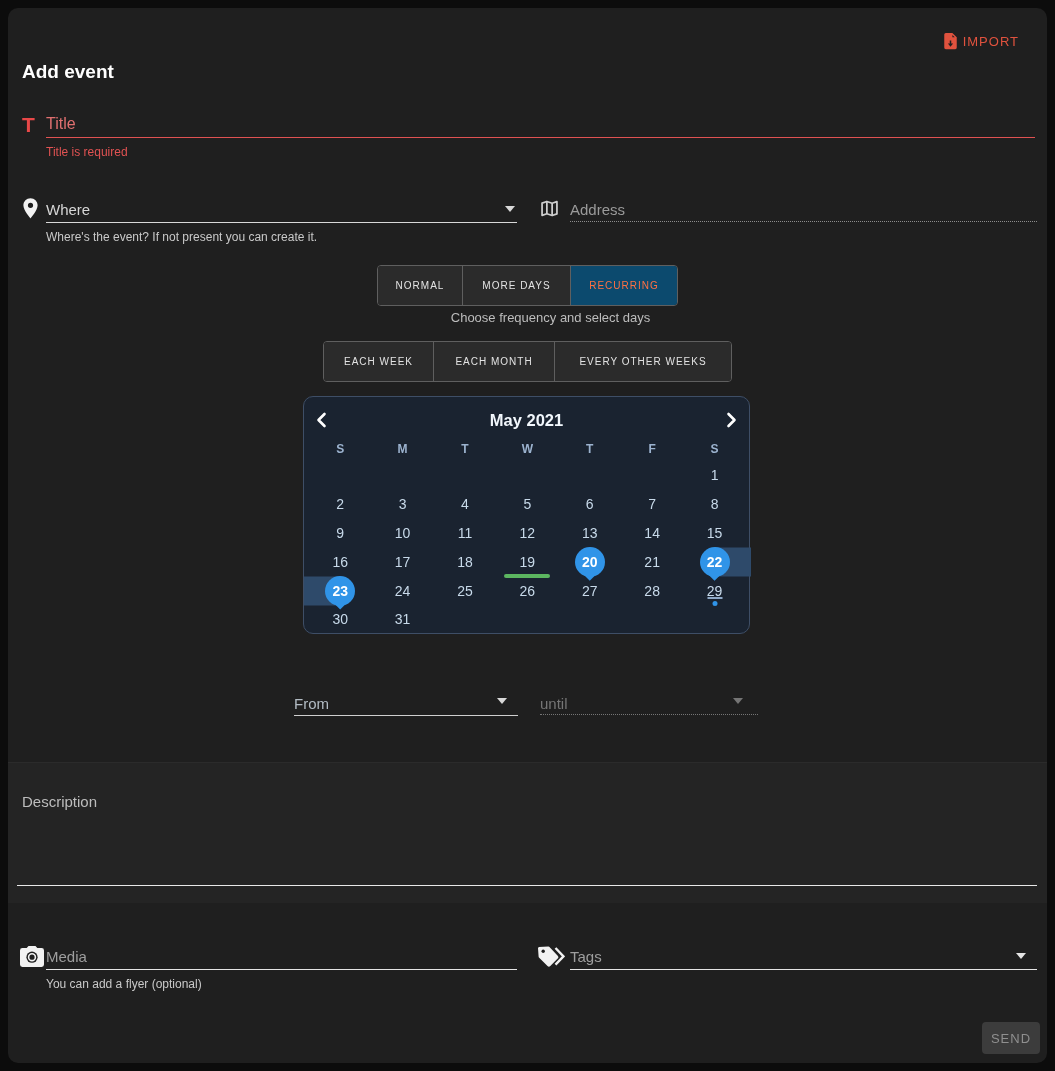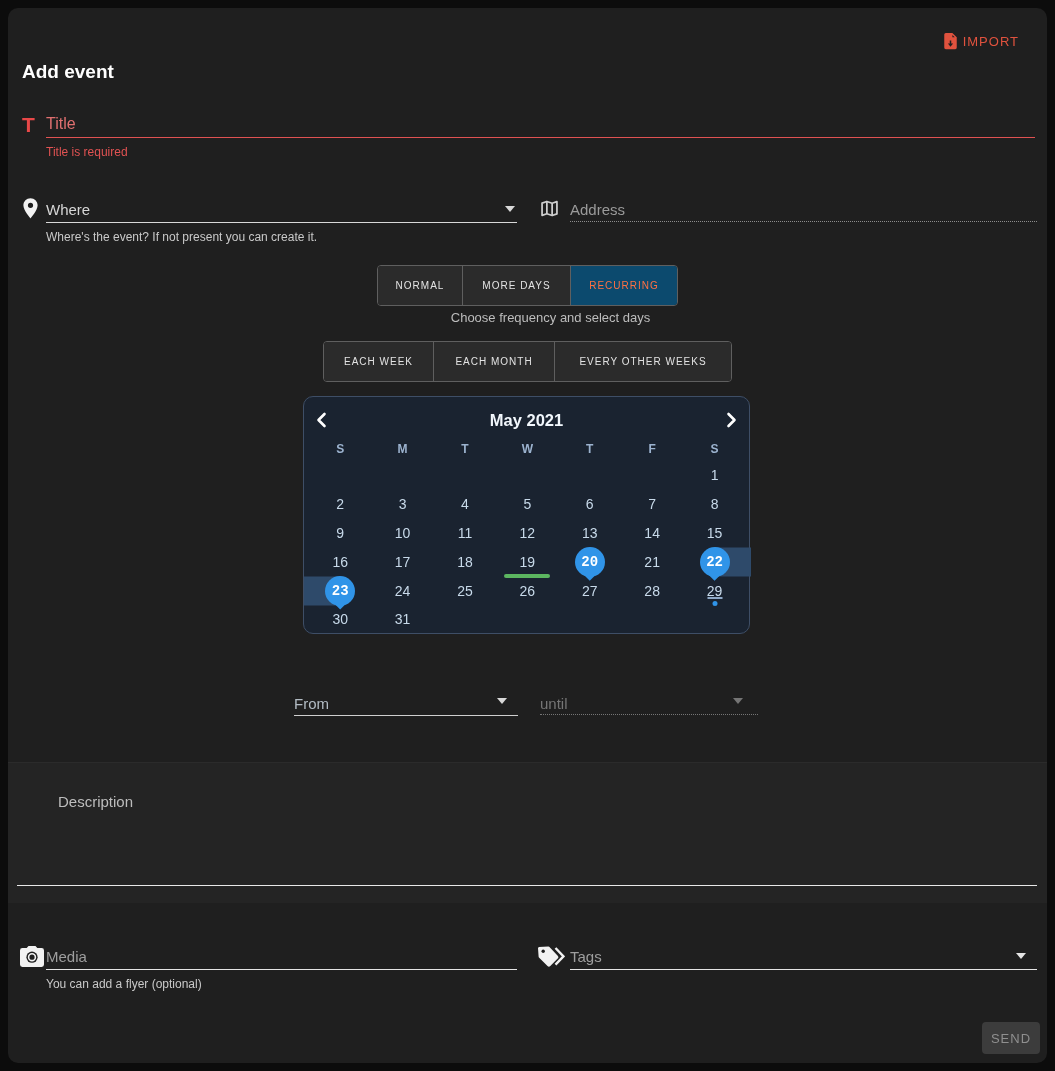--- a/index.html
+++ b/index.html
@@ -43,40 +43,40 @@
   
   .calendar { position:absolute; left:295px; top:388px; width:447px; height:238px; background:#1a2330; border:1px solid #3e4e66; border-radius:10px; }
   .cal-header { height:40px; margin-top:3px; display:flex; align-items:center; justify-content:space-between; padding:0 11px; }
   .cal-title { font-size:16.5px; font-weight:bold; color:#f2f7fc; }
   .cal-nav { background:none; border:none; cursor:pointer; display:flex; align-items:center; }
   .cal-wd-row, .cal-grid { display:grid; grid-template-columns:repeat(7,62.4px); padding:0 5px; }
   .cal-wd { height:18px; display:flex; align-items:center; justify-content:center; font-size:12px; font-weight:bold; color:#9cb3cf; }
   .cal-grid { grid-auto-rows:28.8px; margin-top:3px; }
   .cal-cell { position:relative; display:flex; align-items:center; justify-content:center; }
   .day { position:relative; z-index:1; width:30px; height:30px; display:flex; align-items:center; justify-content:center; font-size:14px; color:#c8daea; }
-  .day.bubble { background:#3094e8; border-radius:50%; color:#fff; font-weight:bold;font-family:Liberation Mono, monospace; }
+  .day.bubble { background:#3094e8; border-radius:50%; color:#fff; font-weight:bold; }
   .day.bubble::after { content:''; position:absolute; bottom:-4px; left:50%; transform:translateX(-50%); width:12px; height:6px; background:#3094e8; clip-path:polygon(0 0,100% 0,50% 100%); }
   .day.marker-green::before { content:''; position:absolute; bottom:-1px; left:50%; transform:translateX(-50%); width:46px; height:4px; border-radius:2px; background:#5cb660; }
   .day.short-line::before { content:''; position:absolute; bottom:7px; left:50%; transform:translateX(-50%); width:15px; height:1.5px; background:#8fa9c7; }
   .day.dot::after { content:''; position:absolute; bottom:0px; left:50%; transform:translateX(-50%); width:5px; height:5px; border-radius:50%; background:#3094e8; }
   .band { position:absolute; top:50%; transform:translateY(-50%); height:29px; background:#2e4a6a; z-index:0; }
   .band-right { left:50%; right:-5px; }
   .band-left { left:-5px; right:50%; }
 
   
   .from-ph { position:absolute; left:286px; top:687px; font-size:15px; color:#b3bcc4; }
   .from-caret { left:489px; top:690px; }
   .from-line { left:286px; top:707px; width:224px; background:#cfcfcf; }
   .until-ph { position:absolute; left:532px; top:687px; font-size:15px; color:#757575; }
   .until-caret { left:725px; top:690px; border-top-color:#757575; }
   .until-line { position:absolute; left:532px; top:706px; width:218px; border-bottom:1px dotted #757575; }
 
   
   .desc-block { position:absolute; left:0; top:754px; width:100%; height:141px; background:#242424; border-top:1px solid #2b2b2b; }
-  .desc-ph { position:absolute; left:14px; top:30px; font-size:15px; color:#bdbdbd;margin-left:36px; }
+  .desc-ph { position:absolute; left:14px; top:30px; font-size:15px; color:#bdbdbd; }
   .desc-line { position:absolute; left:9px; top:122px; width:1020px; height:1px; background:#e8e8e8; }
 
   
   .media-icon { position:absolute; left:12px; top:938px; }
   .media-ph { position:absolute; left:38px; top:940px; font-size:15px; color:#9e9e9e; }
   .media-line { left:38px; top:961px; width:471px; background:#e5e5e5; }
   .media-hint { position:absolute; left:38px; top:969px; font-size:12px; color:#c9c9c9; }
   .tags-icon { position:absolute; left:530px; top:938px; }
   .tags-ph { position:absolute; left:562px; top:940px; font-size:15px; color:#9e9e9e; }
   .tags-line { left:562px; top:961px; width:467px; background:#e5e5e5; }

